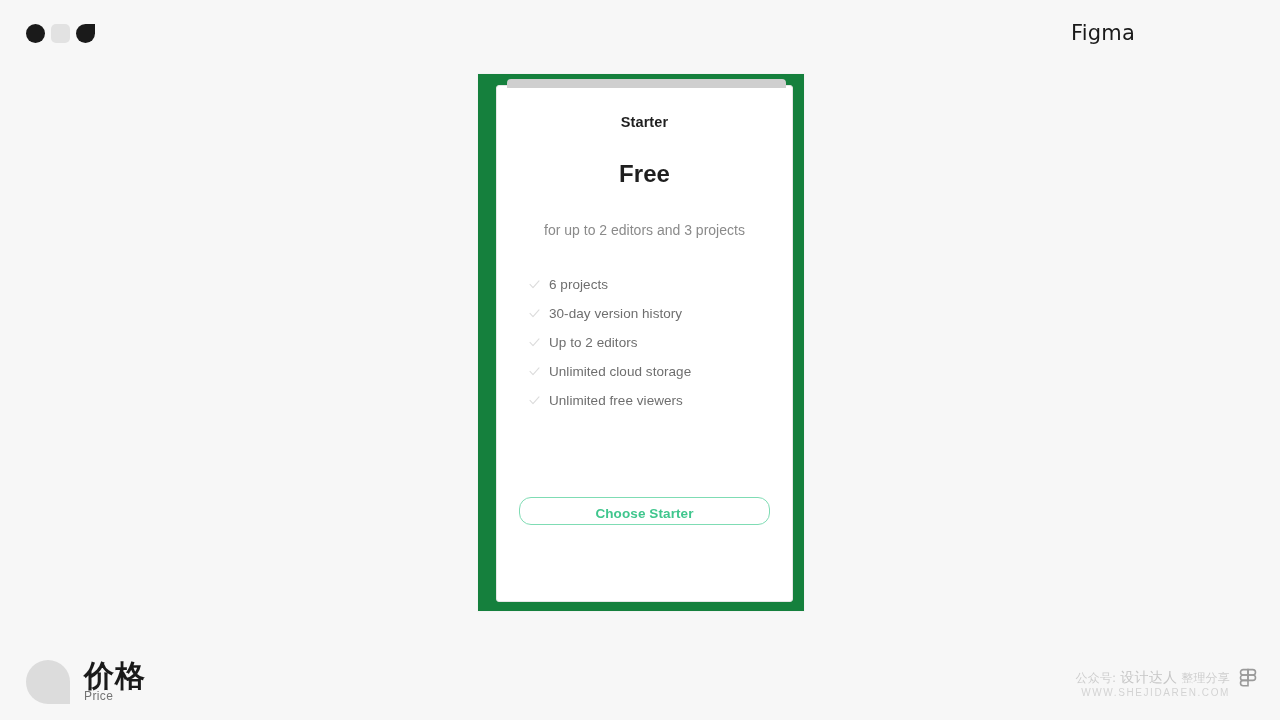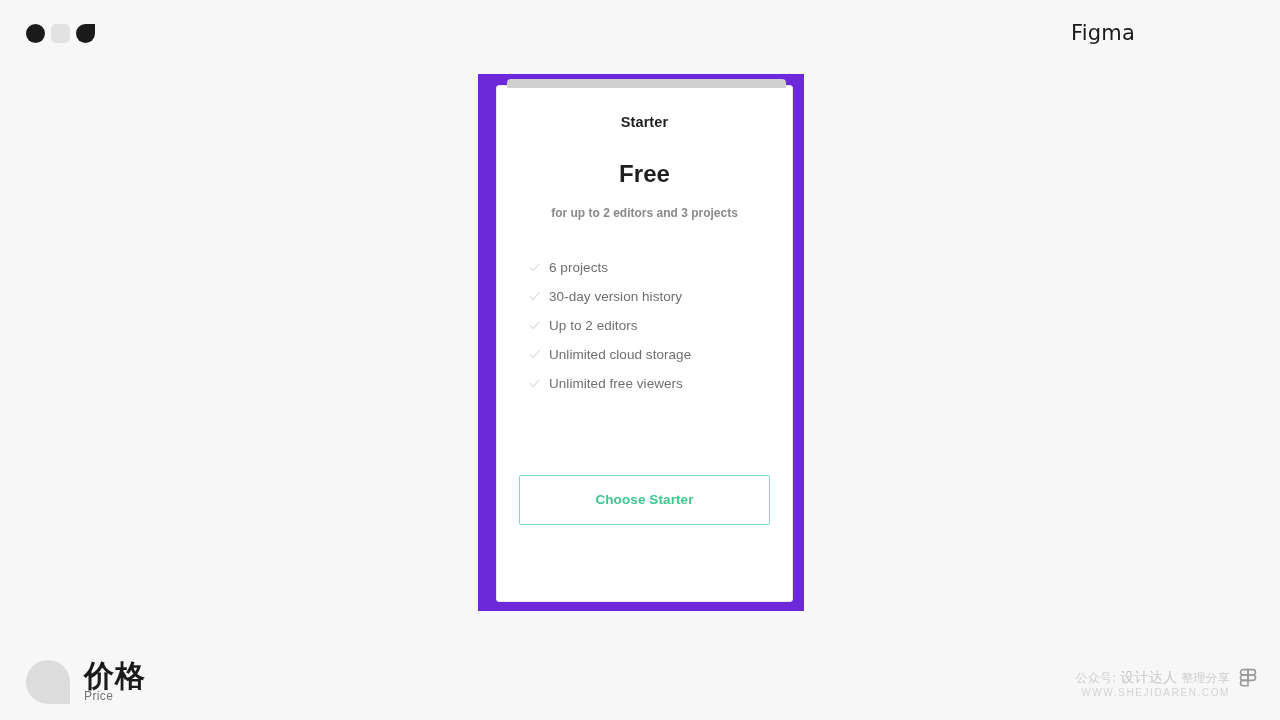--- a/index.html
+++ b/index.html
@@ -64,21 +64,21 @@
     font-family: "DejaVu Sans", sans-serif;
   }
 
   
   .card-outer {
     position: absolute;
     left: 478px;
     top: 74px;
     width: 326px;
     height: 537px;
-    background: #6d28d9;
+    background: #15803d;
     box-shadow: 0 0 0 1px rgba(0,0,0,0.015);
   }
 
   .card-inner {
     position: absolute;
     left: 18px;
     top: 11px;
     width: 297px;
     height: 517px;
     background: #ffffff;
@@ -117,26 +117,25 @@
     text-align: center;
     font-size: 24px;
     font-weight: bold;
     color: #1f1f1f;
     margin-top: 30px;
     letter-spacing: 0.1px;
   }
 
   .plan-sub {
     text-align: center;
-    font-size: 12px;
+    font-size: 14px;
     line-height: 22px;
     color: #8a8a8a;
-    margin-top: 14px;
+    margin-top: 31px;
     padding: 0 6px;
-    font-weight: bold;
   }
 
   .feature-list {
     list-style: none;
     margin-top: 36px;
   }
 
   .feature-item {
     display: flex;
     align-items: flex-start;
@@ -160,26 +159,26 @@
     line-height: 16px;
     color: #6e6e6e;
     letter-spacing: 0.05px;
   }
 
   .spacer { flex: 1 1 auto; }
 
   .cta-button {
     display: block;
     width: 100%;
-    height: 50px;
+    height: 28px;
     line-height: 32px;
     text-align: center;
     background: #ffffff;
     border: 1px solid #7fdcb4;
-    border-radius: 2px;
+    border-radius: 12px;
     color: #3fc68d;
     font-size: 13.5px;
     font-weight: bold;
     letter-spacing: 0.1px;
     cursor: pointer;
     font-family: "Liberation Sans", sans-serif;
     margin-bottom: 52px;
   }
 
   

